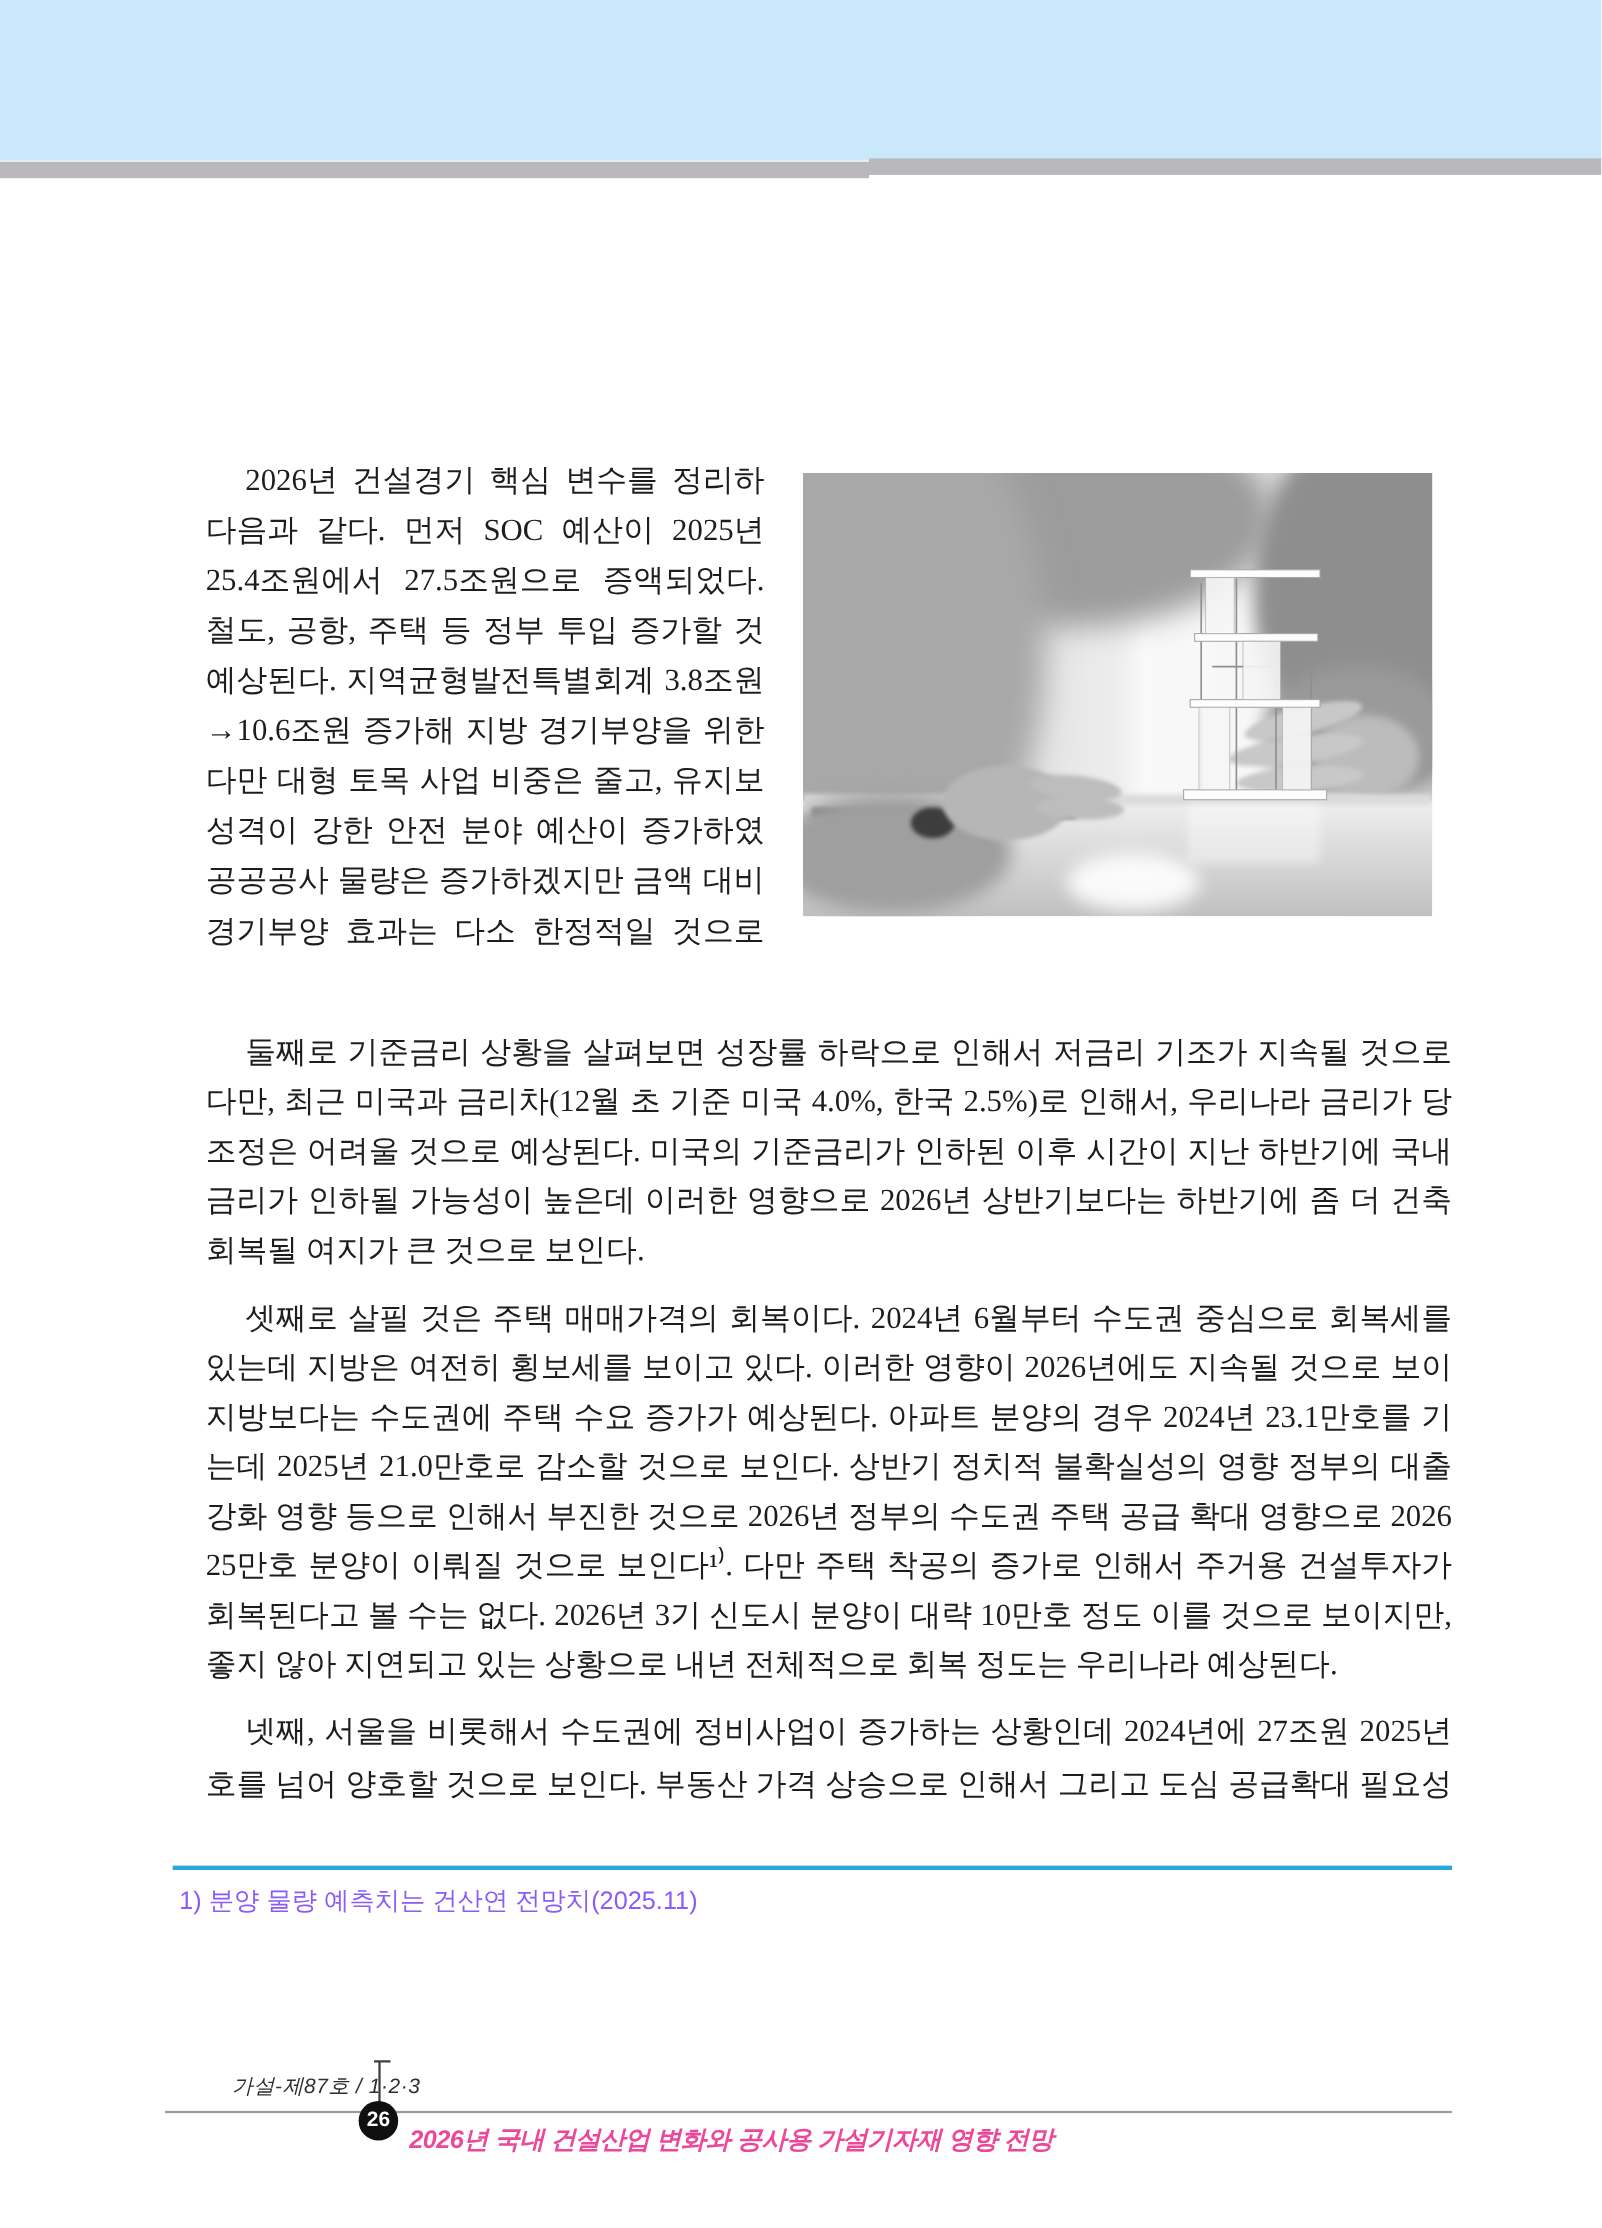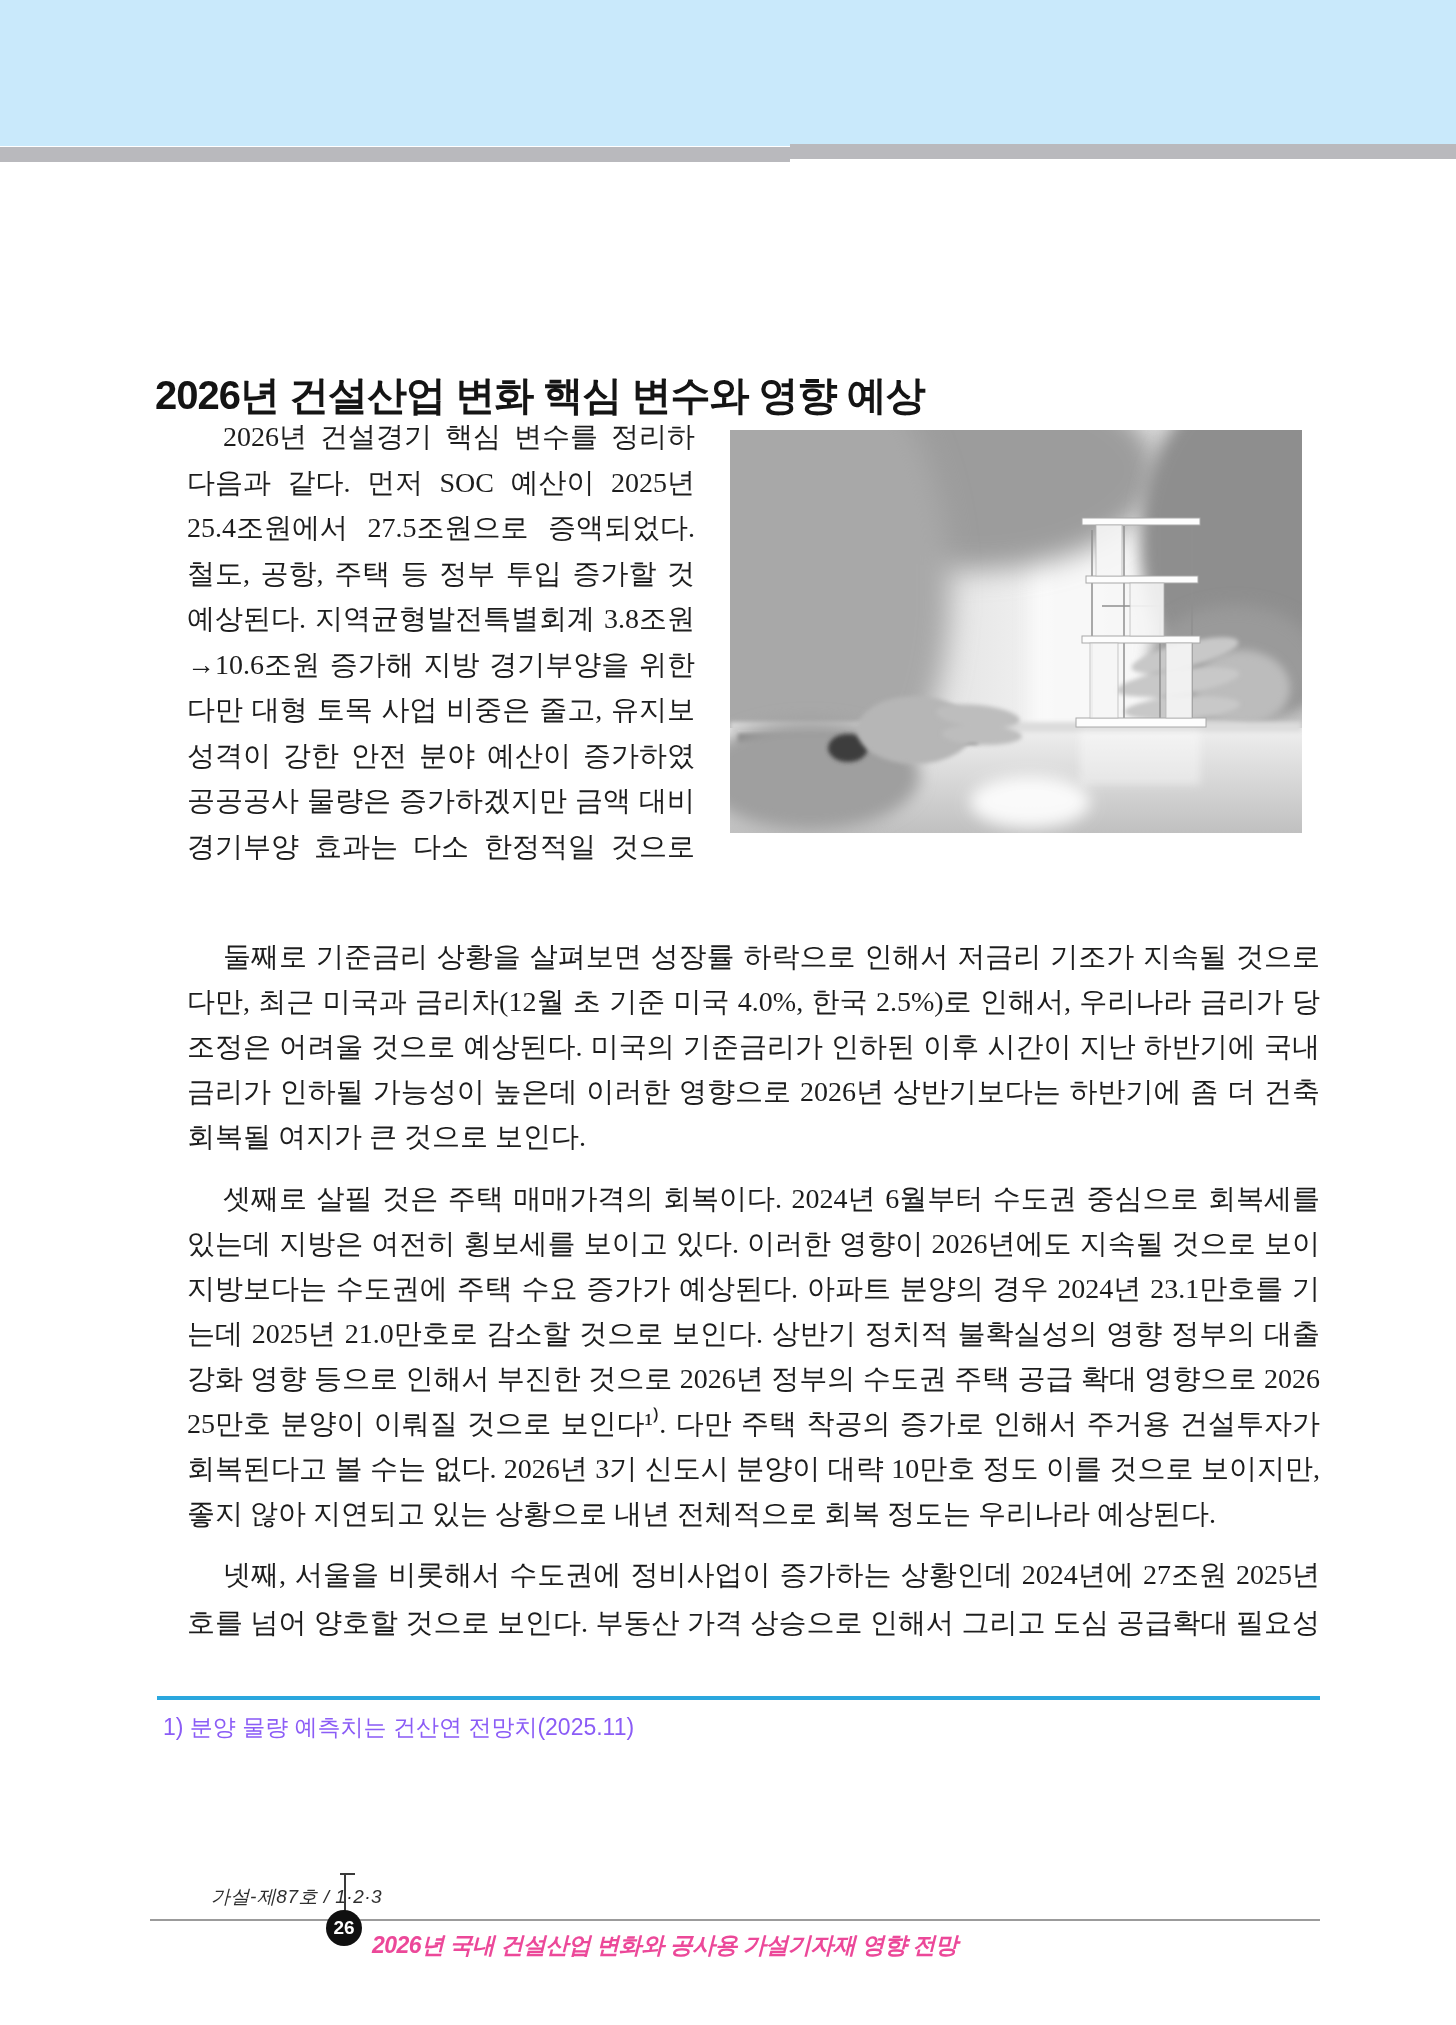--- a/index.html
+++ b/index.html
@@ -68,21 +68,20 @@
 </style>
 </head>
 <body>
 
 <div class="page">
 
   <div class="band-blue"></div>
   <div class="band-gray seg-left"></div>
   <div class="band-gray seg-right"></div>
 
-  <h1 class="title">2026년 건설산업 변화 핵심 변수와 영향 예상</h1>
 
   <div class="photo">
     <svg viewBox="0 0 572 403" width="572" height="403" xmlns="http://www.w3.org/2000/svg">
       <defs>
         <linearGradient id="bg" x1="0" y1="0" x2="1" y2="0">
           <stop offset="0" stop-color="#c7c7c7"></stop>
           <stop offset="0.35" stop-color="#e2e2e2"></stop>
           <stop offset="0.55" stop-color="#f1f1f1"></stop>
           <stop offset="0.8" stop-color="#d6d6d6"></stop>
           <stop offset="1" stop-color="#c3c3c3"></stop>

